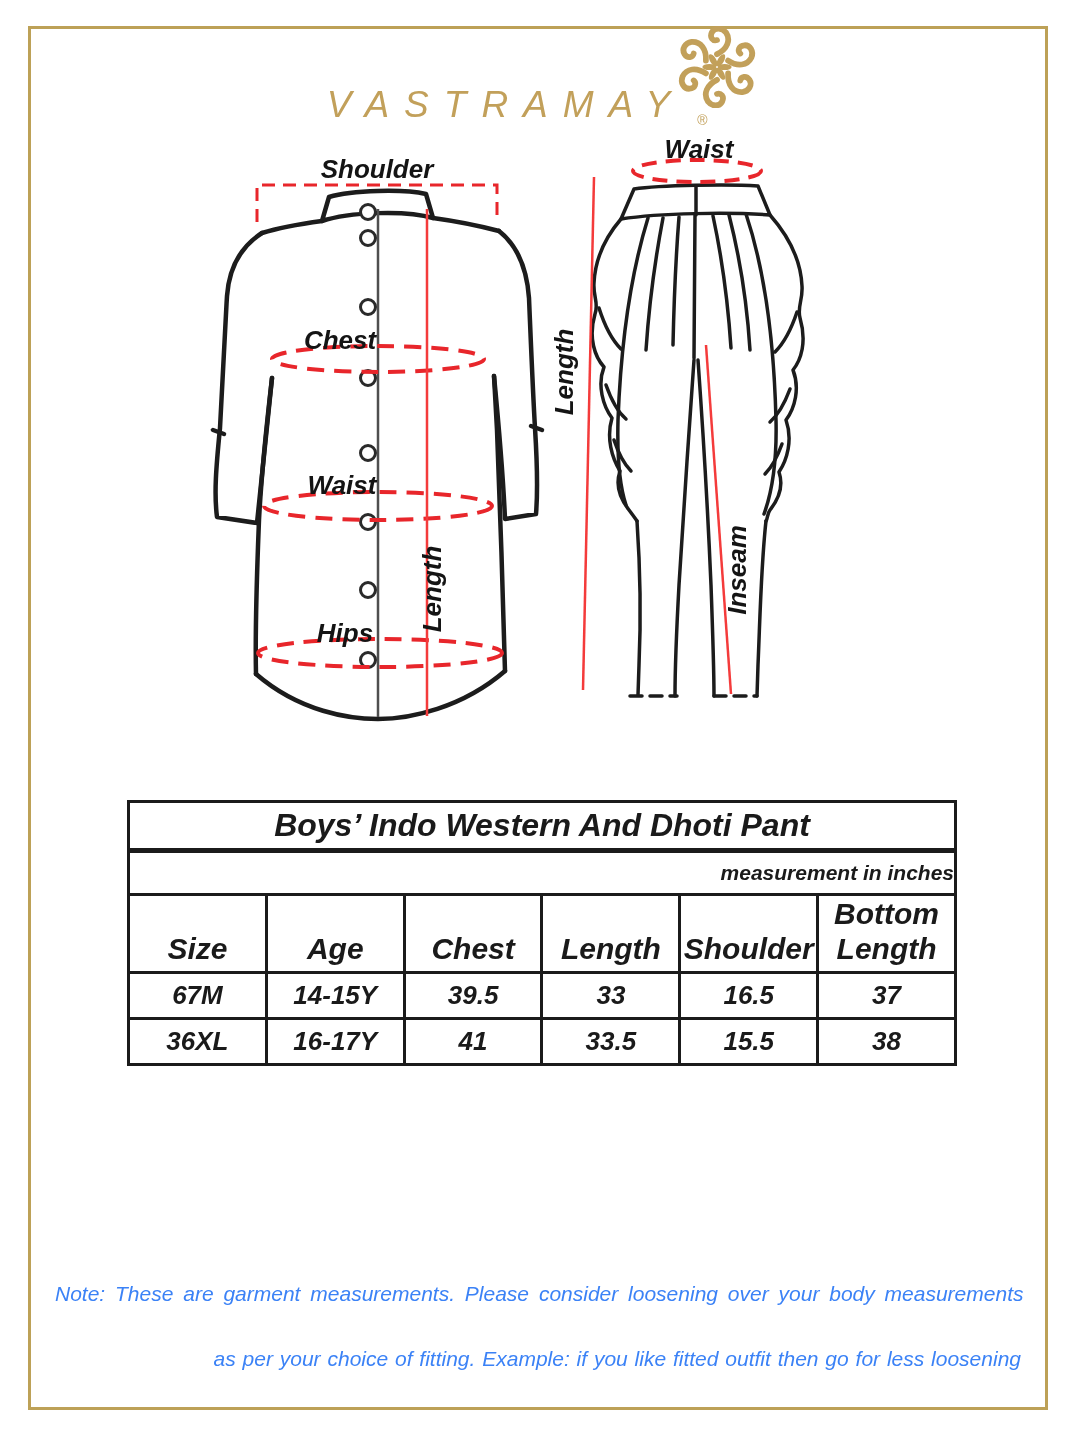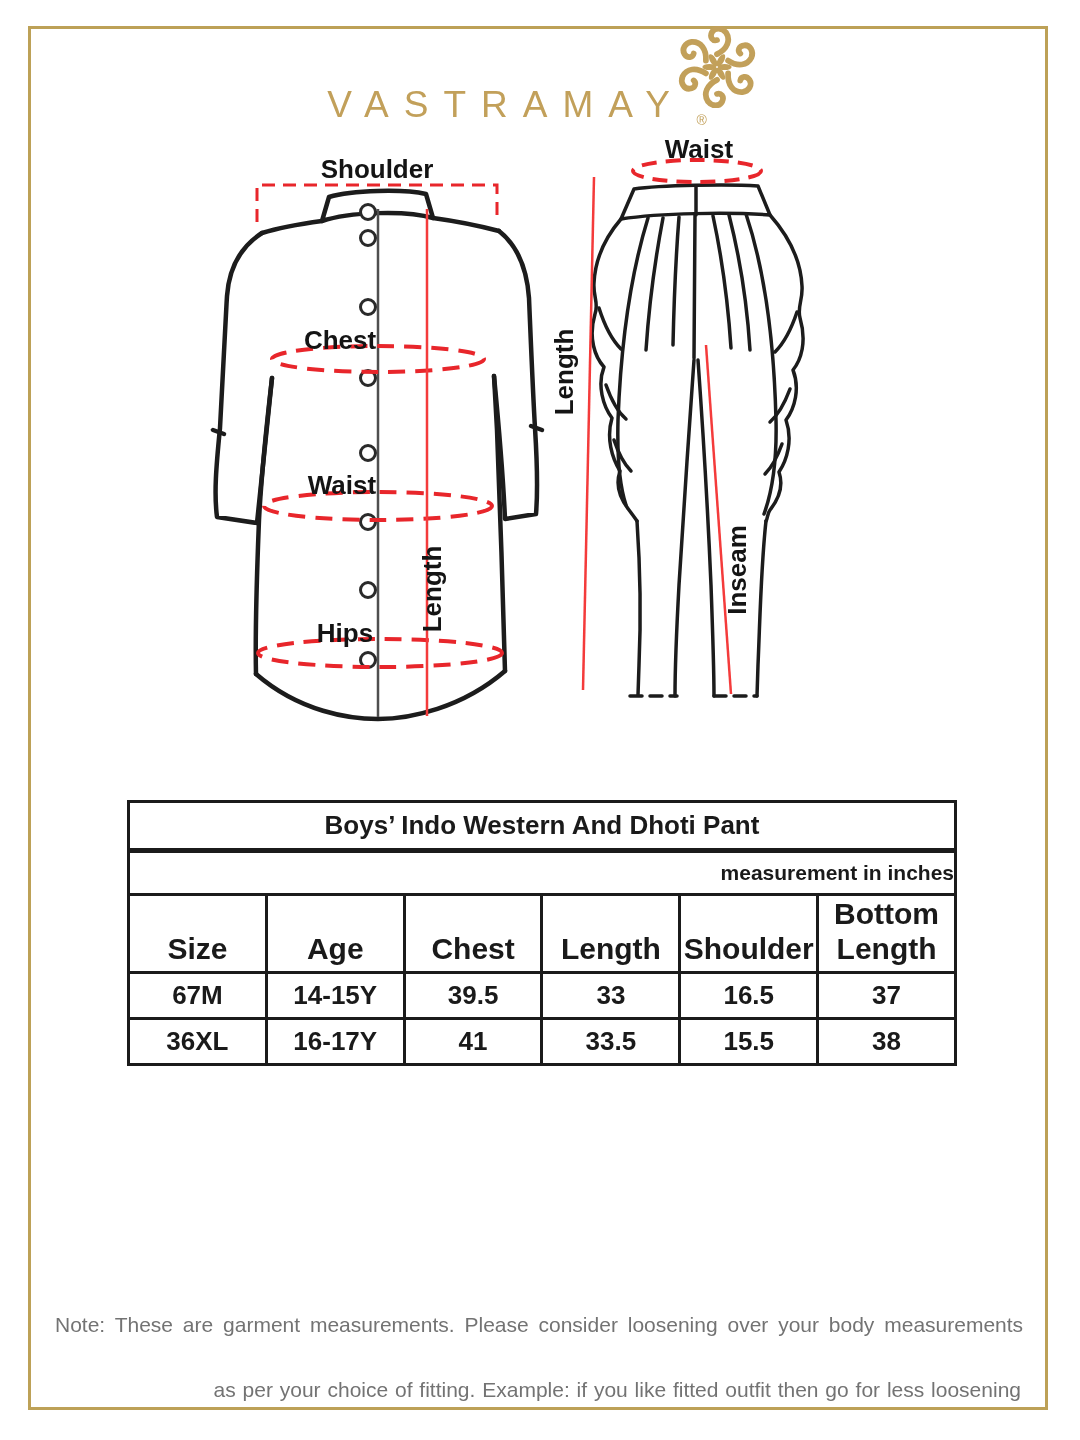--- a/index.html
+++ b/index.html
@@ -1,44 +1,44 @@
 <!DOCTYPE html>
 <html><head>
 <meta charset="utf-8">
 <style>
   html,body{margin:0;padding:0;background:#ffffff;}
   .canvas{position:relative;width:1080px;height:1440px;background:#ffffff;
-          font-family:"Liberation Sans",sans-serif;overflow:hidden;}
+          font-family:"Liberation Sans",sans-serif;overflow:hidden;font-style:italic;}
   .frame{position:absolute;left:28px;top:26px;width:1014px;height:1378px;
          border:3px solid #bda157;}
   
   .brand{position:absolute;top:84px;left:0;width:1080px;text-align:center;}
   .brand-inner{position:relative;display:inline-block;transform:translateX(-34px);}
   .brand-name{color:#c2a05a;font-size:37px;font-weight:400;letter-spacing:15px;
               white-space:nowrap;}
   .reg{position:absolute;right:-22px;bottom:-2px;font-size:14px;color:#c2a05a;}
   .ornament{position:absolute;right:-76px;top:-58px;}
   
   .diagram{position:absolute;left:0;top:0;width:1080px;height:1440px;}
   .diagram text{font-family:"Liberation Sans",sans-serif;font-weight:bold;
                 font-size:26px;fill:#141414;}
   
   table.size-chart{position:absolute;left:127px;top:800px;width:830px;
         border-collapse:collapse;table-layout:fixed;color:#1a1a1a;
         border:3px solid #1b1b1b;}
   table.size-chart td,table.size-chart th{border:3px solid #1b1b1b;
         text-align:center;padding:0;}
-  tr.t-title td{height:45px;font-size:26px;font-weight:bold;
+  tr.t-title td{height:45px;font-size:32px;font-weight:bold;
         border-bottom-width:5px;}
   tr.t-sub td{height:40px;font-size:21px;font-weight:bold;text-align:right;}
   tr.t-head th{height:70px;font-size:30px;font-weight:bold;
         vertical-align:bottom;padding-bottom:5px;line-height:1.15;}
   tr.t-row td{height:43px;font-size:26px;font-weight:bold;}
   
-  .note{position:absolute;left:55px;top:1308px;width:966px;color:#737373;
+  .note{position:absolute;left:55px;top:1277px;width:966px;color:#3b82f6;
         font-size:21px;line-height:33px;}
   .note .l1{white-space:nowrap;word-spacing:4px;}
   .note .l2{white-space:nowrap;text-align:right;word-spacing:1px;margin-top:32px;}
 </style>
 </head>
 <body>
 
 <div class="canvas">
 
   <div class="frame"></div>

